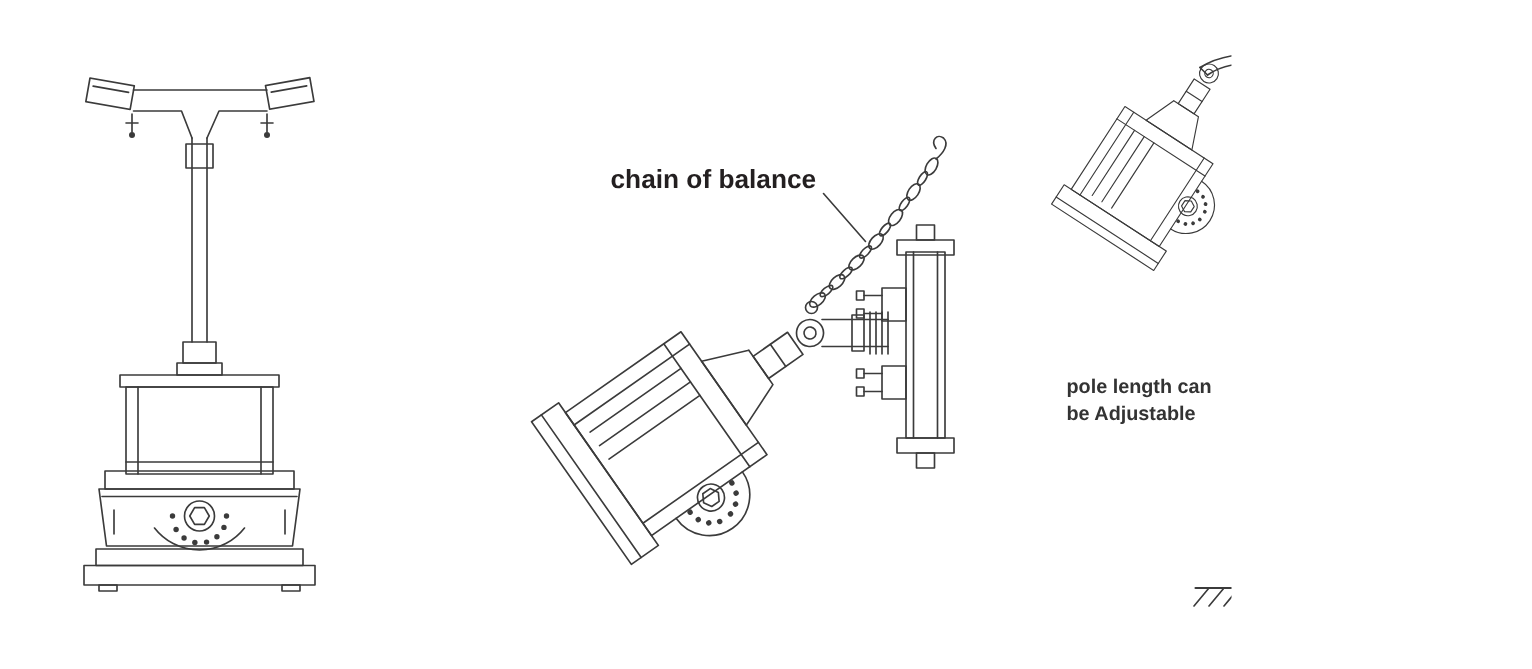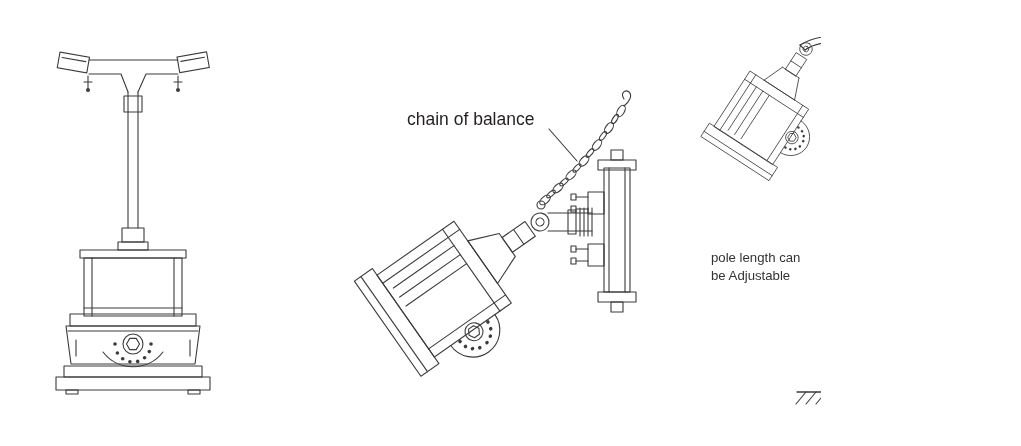--- a/index.html
+++ b/index.html
@@ -2,20 +2,21 @@
 <html><head>
 <meta charset="utf-8">
 <style>
   html,body{margin:0;padding:0;background:#fff;}
   .stage{
     position:relative;
     width:821px;height:446px;
     background:#ffffff;
     overflow:hidden;
     font-family:"Liberation Sans", sans-serif;
+    font-weight:bold;
   }
   svg{display:block;}
   .stroke{stroke:#3b3b3b;fill:none;stroke-width:1.1;stroke-linecap:round;stroke-linejoin:round;}
   .dot{fill:#3b3b3b;stroke:none;}
   .label{font-family:"Liberation Sans",sans-serif;font-size:17.5px;fill:#231f20;stroke:none;}
   .note{font-family:"Liberation Sans",sans-serif;font-size:13.2px;fill:#333333;stroke:none;}
   .bar{fill:#0f0f0f;stroke:none;}
 </style>
 </head>
 <body>

